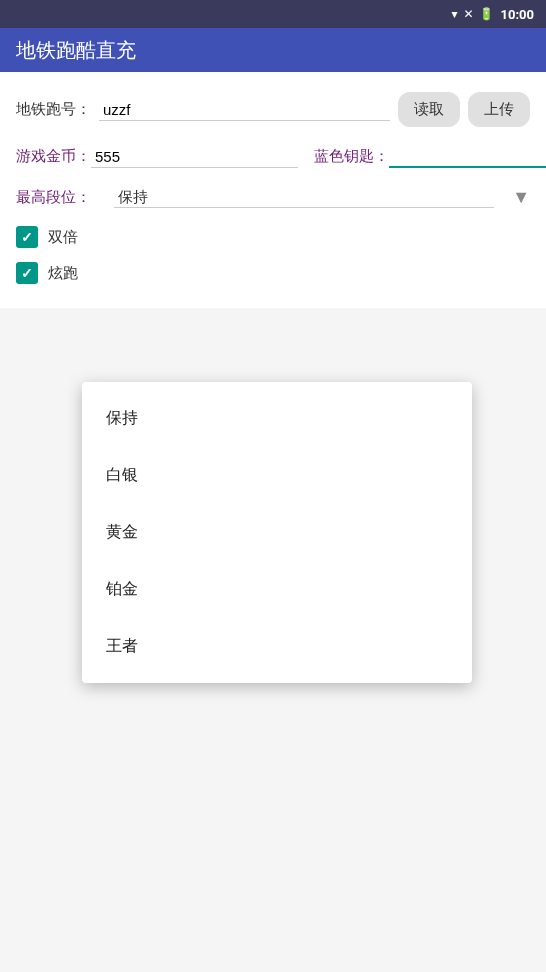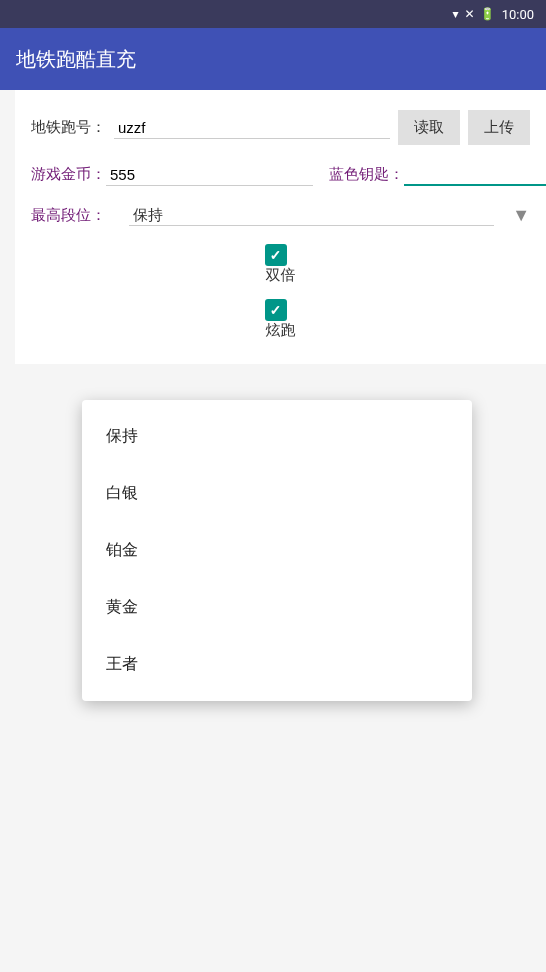--- a/index.html
+++ b/index.html
@@ -24,31 +24,31 @@
       gap: 8px;
     }
     .status-icons {
       display: flex;
       align-items: center;
       gap: 6px;
     }
     .status-time {
       color: white;
       font-size: 13px;
-      font-weight: normal;
+      font-weight: bold;
     }
     .status-icon {
       color: white;
       font-size: 12px;
     }
 
     
     .app-bar {
       width: 100%;
-      height: 62px;
+      height: 44px;
       background: #3f51b5;
       display: flex;
       align-items: center;
       padding: 0 16px;
     }
     .app-title {
       color: white;
       font-size: 20px;
       font-weight: 500;
     }
@@ -79,21 +79,21 @@
       margin-bottom: 18px;
     }
     .id-label {
       color: #333;
       font-size: 15px;
       white-space: nowrap;
     }
     .btn {
       background: #e0e0e0;
       border: none;
-      border-radius: 0;
+      border-radius: 12px;
       padding: 8px 16px;
       font-size: 15px;
       cursor: pointer;
       color: #333;
       margin-left: 8px;
     }
     .btn:first-of-type {
       margin-left: 0;
     }
 
@@ -135,21 +135,20 @@
       color: #888;
       font-size: 18px;
       pointer-events: none;
     }
 
     
     .checkbox-row {
       display: flex;
       align-items: center;
       margin-bottom: 14px;
-      flex-direction: column;
     }
     .checkbox-custom {
       width: 22px;
       height: 22px;
       background: #009688;
       border-radius: 3px;
       display: flex;
       align-items: center;
       justify-content: center;
       margin-right: 10px;
@@ -184,21 +183,20 @@
       color: #222;
       cursor: pointer;
     }
 
     
     .page-bg {
       width: 100%;
       height: calc(972px - 28px - 58px);
       background: #f5f5f5;
       position: relative;
-      padding-left: 15px;
     }
     .form-area {
       background: white;
       padding: 20px 16px 10px 16px;
     }
   </style>
 </head>
 <body>
 
 <div class="status-bar">
@@ -260,18 +258,18 @@
     <div class="checkbox-row">
       <div class="checkbox-custom"></div>
       <span class="checkbox-label">炫跑</span>
     </div>
 
   </div>
 
   <div class="dropdown-popup">
     <div class="dropdown-item">保持</div>
     <div class="dropdown-item">白银</div>
+    <div class="dropdown-item">黄金</div>
     <div class="dropdown-item">铂金</div>
-    <div class="dropdown-item">黄金</div>
     <div class="dropdown-item">王者</div>
   </div>
 
 </div>
 
 </body></html>

